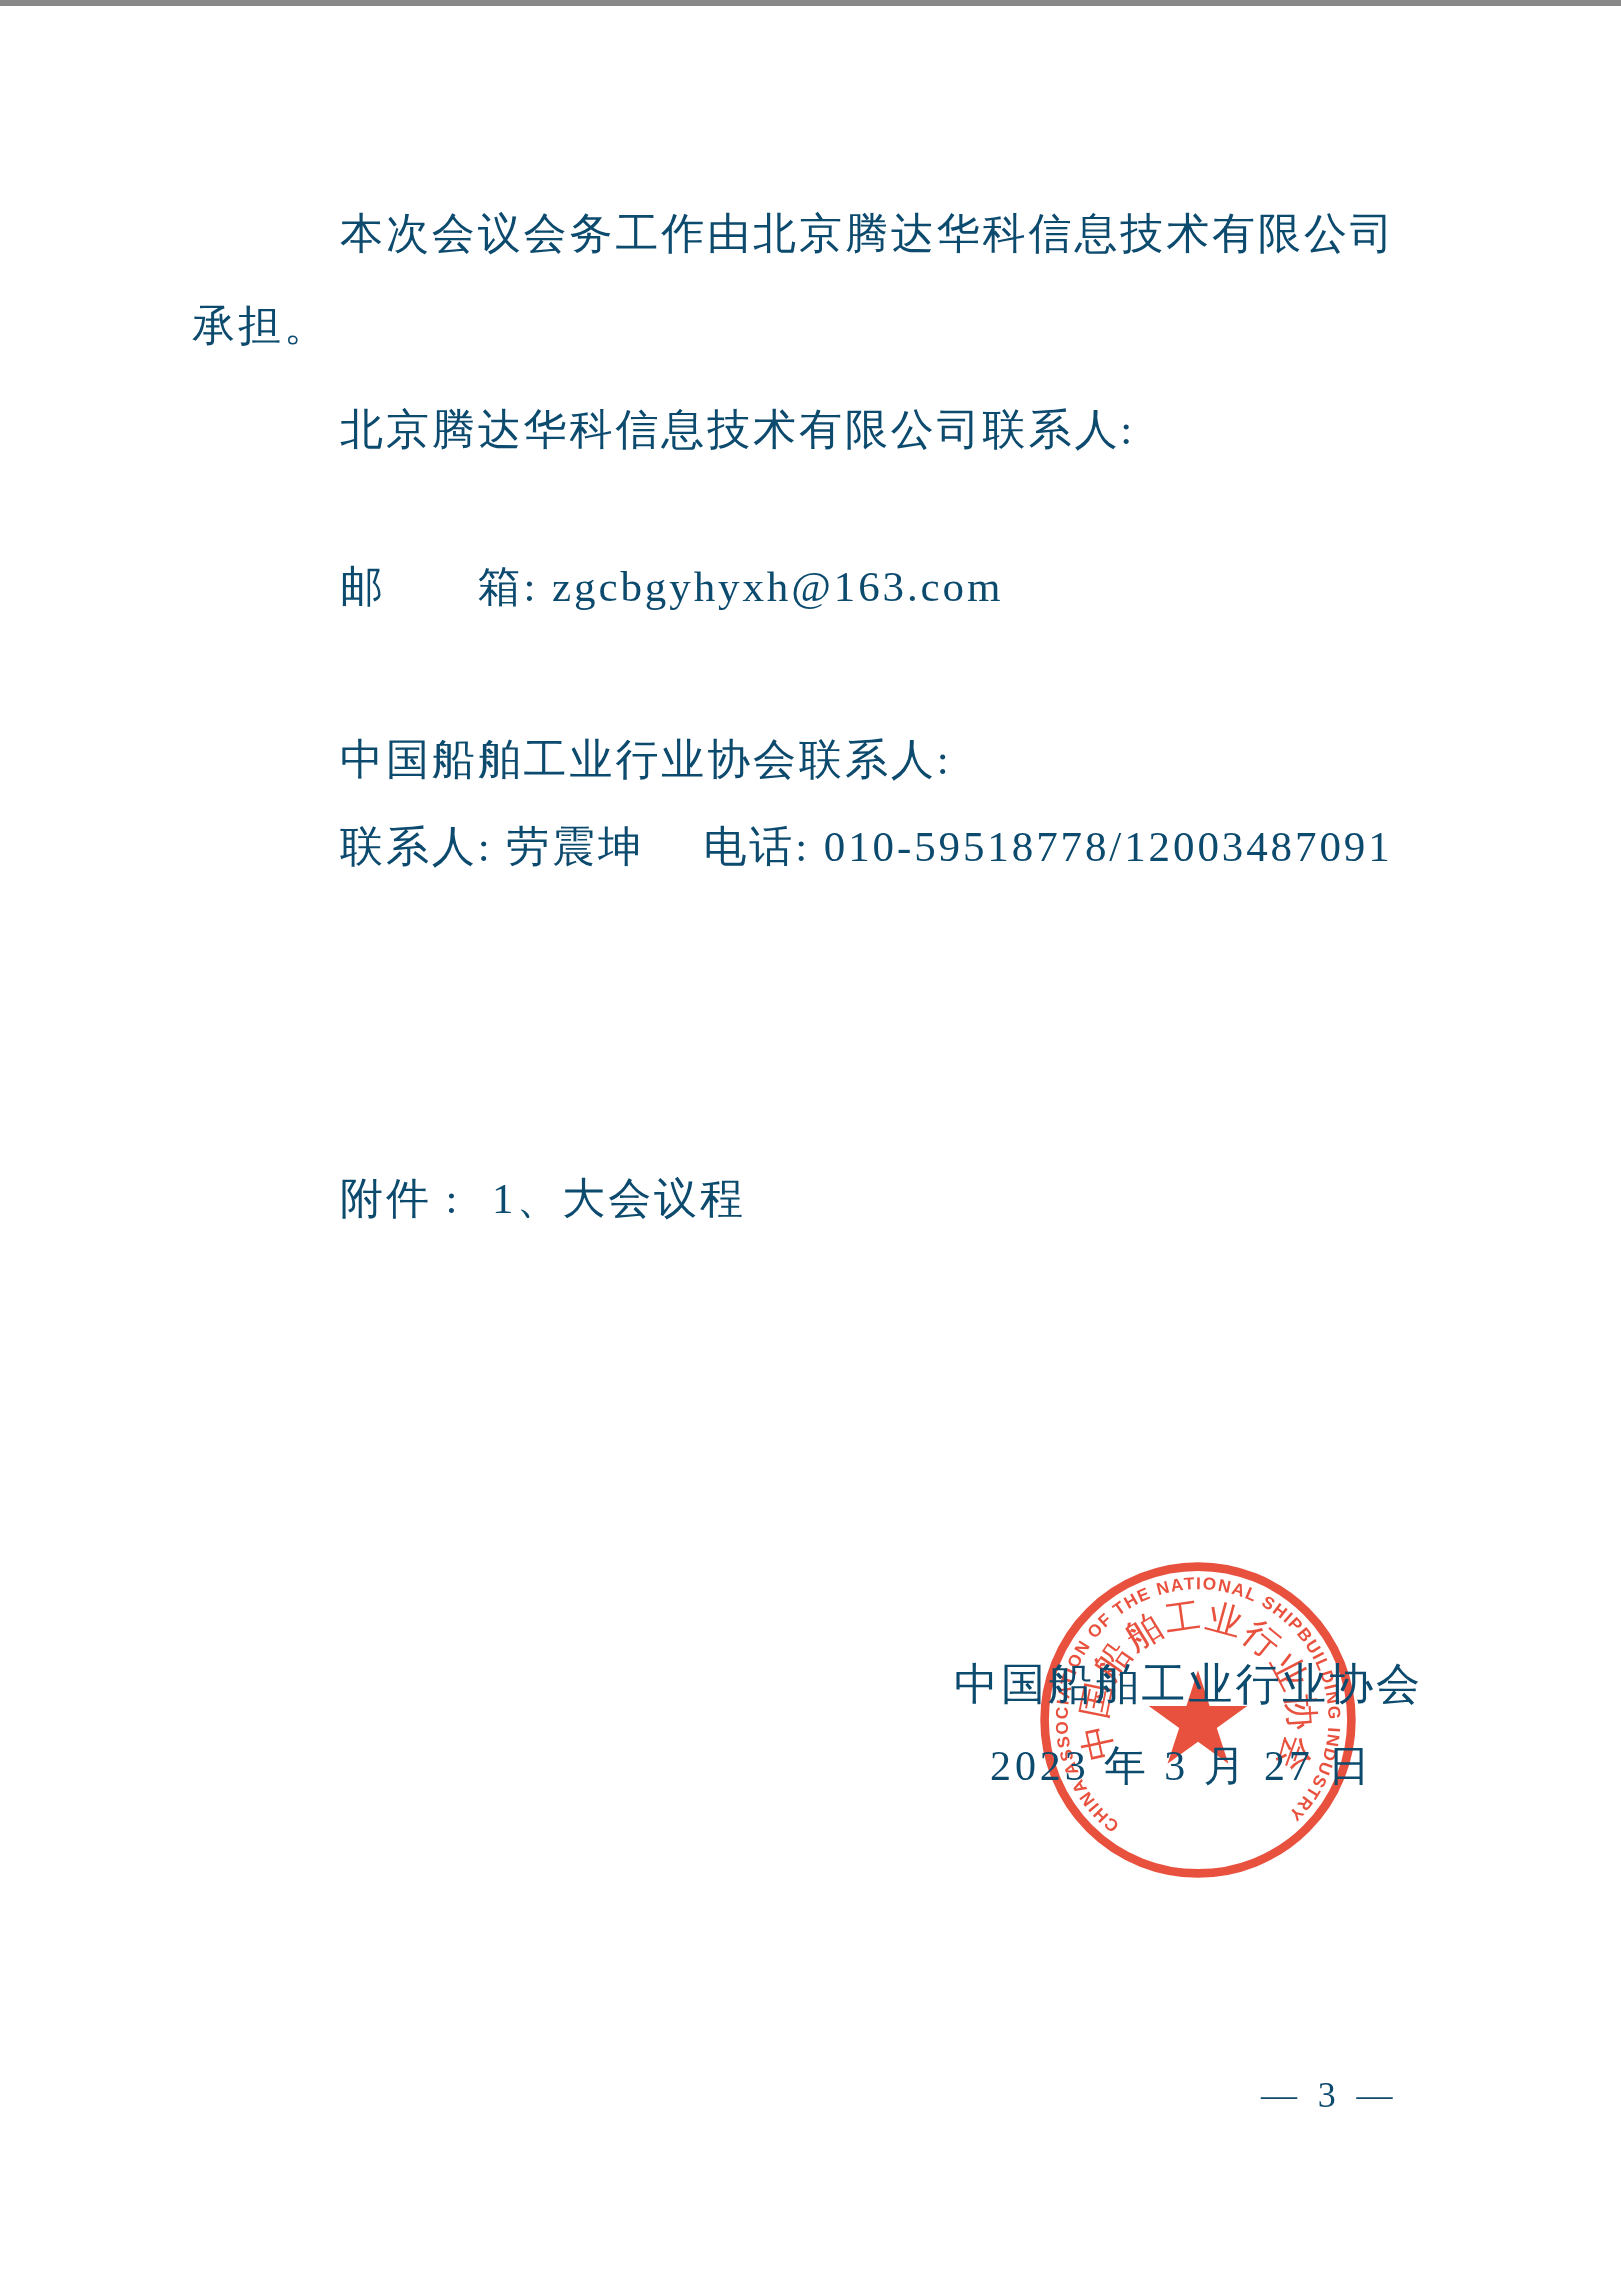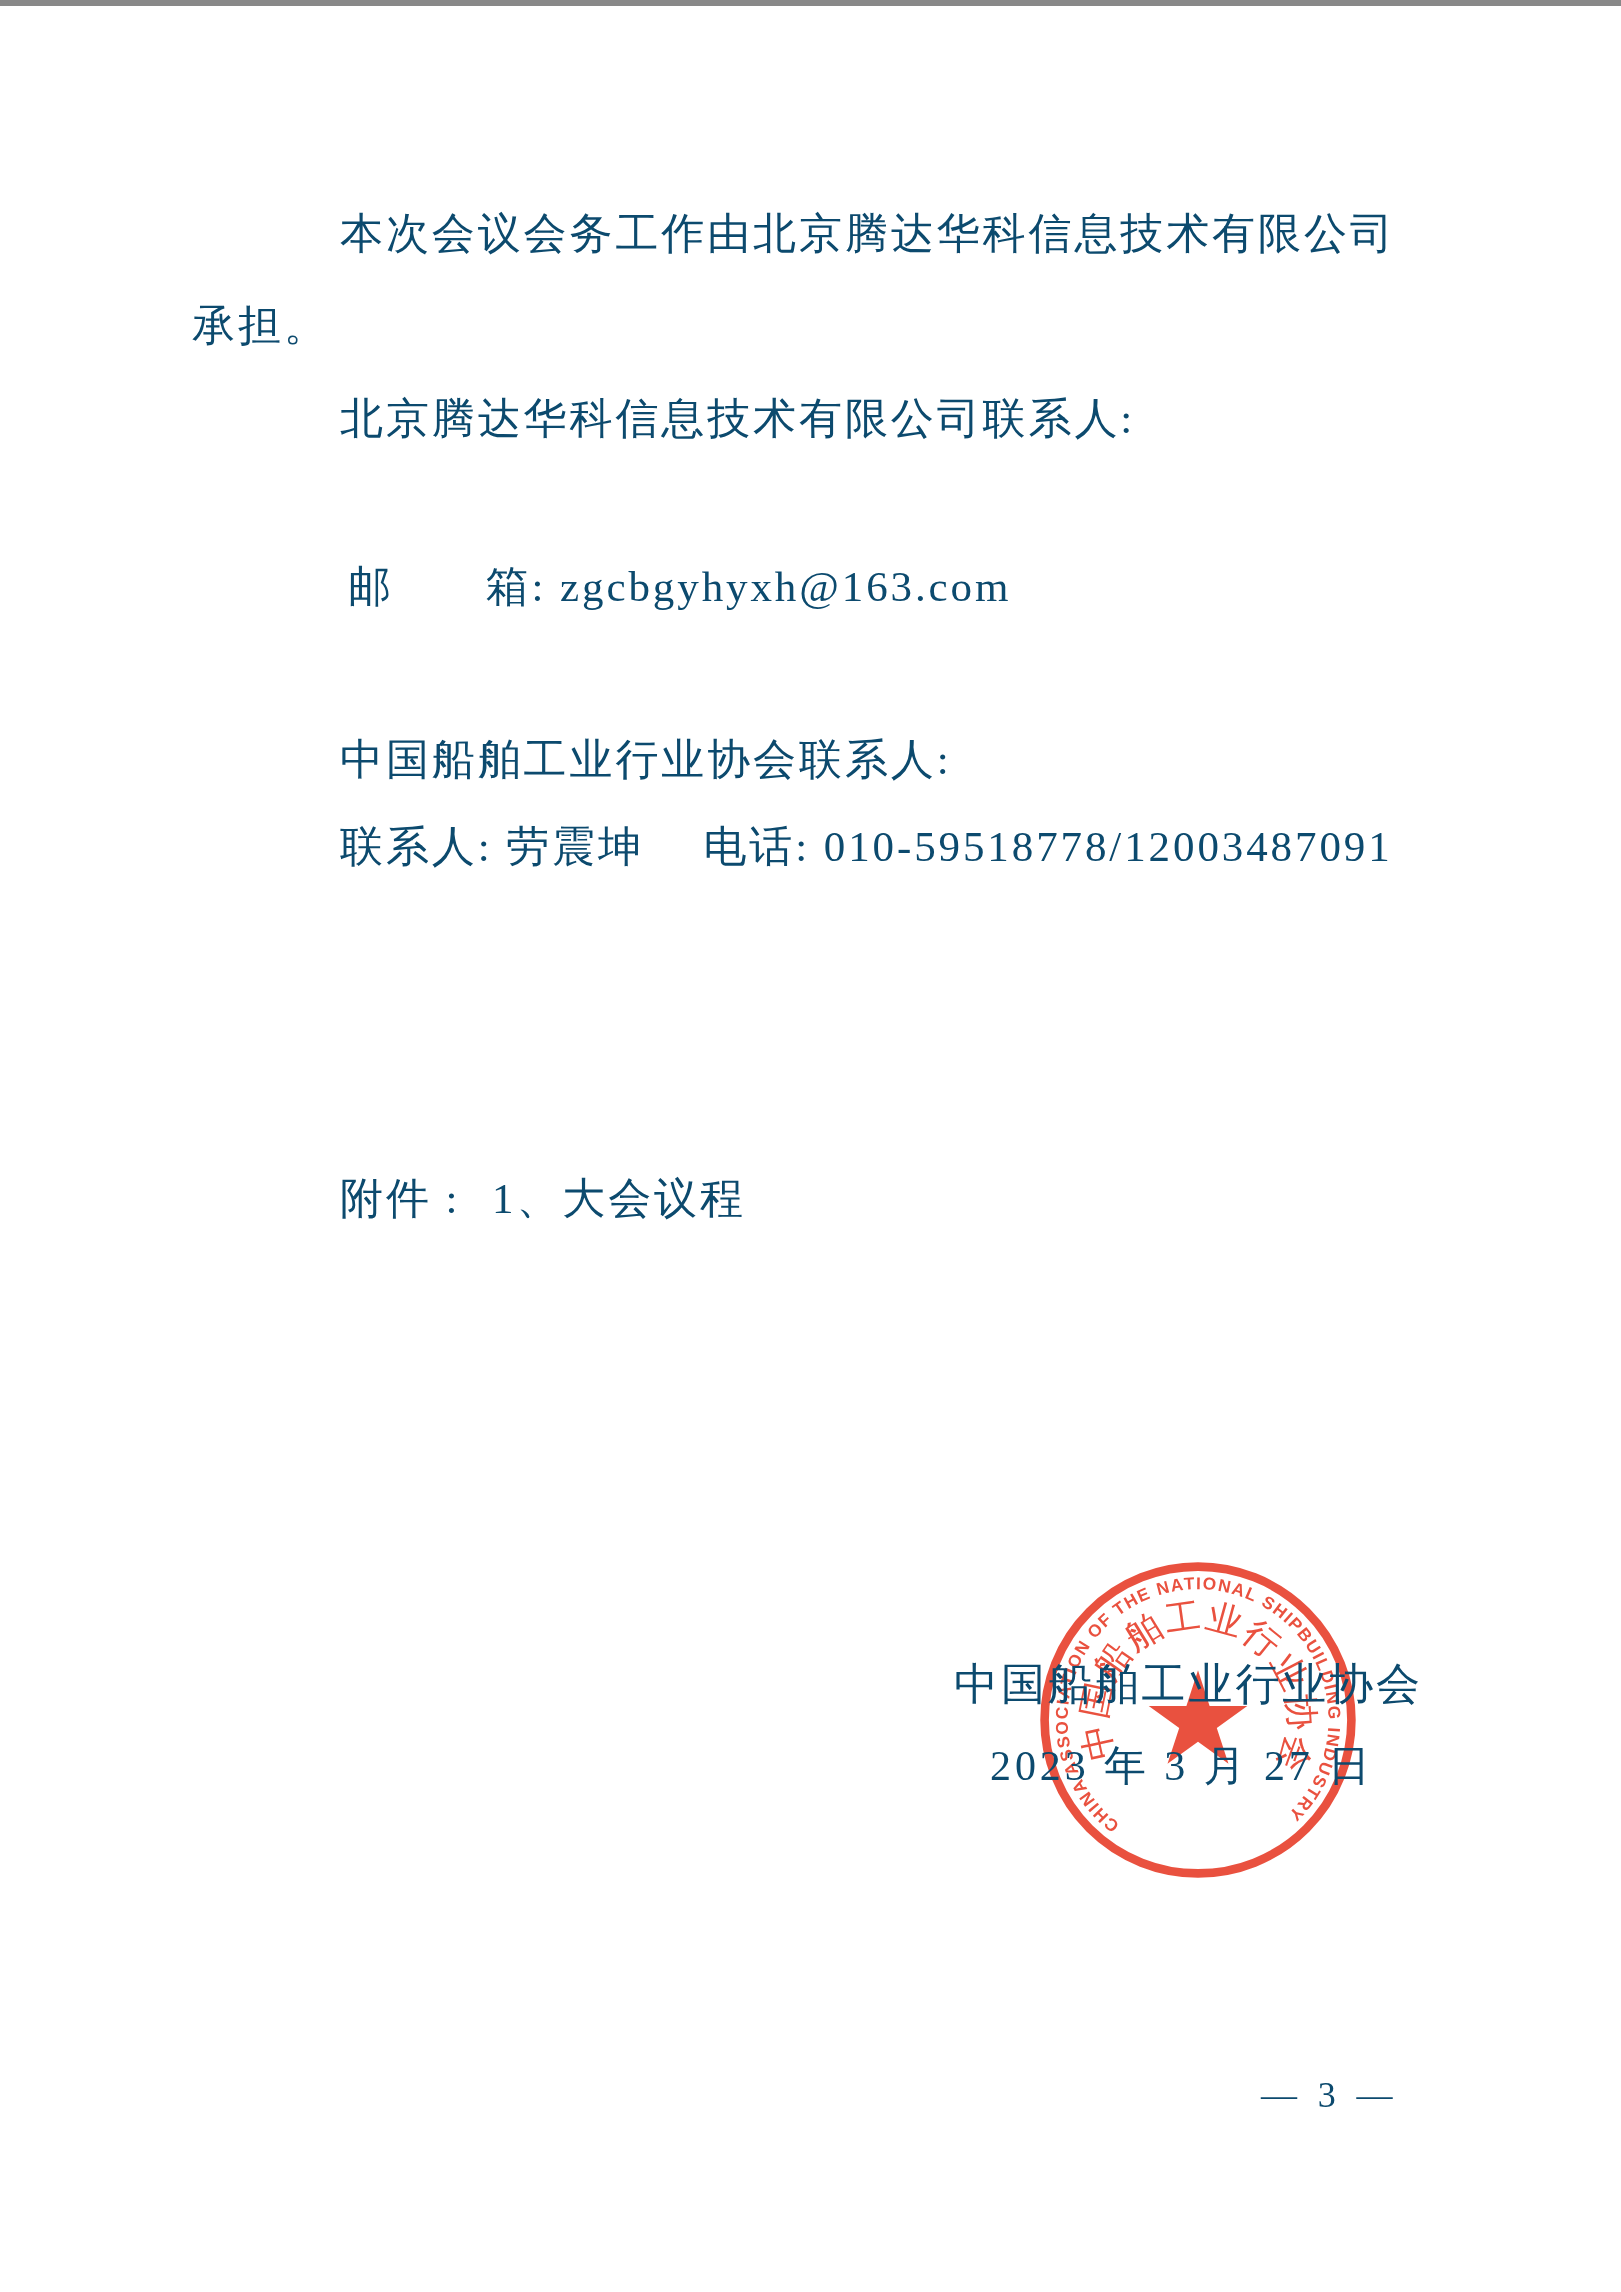--- a/index.html
+++ b/index.html
@@ -21,23 +21,23 @@
     position: absolute;
     font-size: 43px;
     letter-spacing: 2.9px;
     white-space: pre;
     line-height: 1.2;
     z-index: 2;
   }
   
   .intro-line1      { left: 340px; top: 202px; }
   .intro-line2      { left: 192px; top: 294px; }
-  .bj-heading       { left: 340px; top: 387px; text-align: center; }
+  .bj-heading       { left: 340px; top: 398px; text-align: center; }
   .bj-person        { left: 340px; top: 471px; }
-  .bj-email         { left: 348px; top: 555px; }
+  .bj-email         { left: 340px; top: 555px; }
   .assoc-heading    { left: 340px; top: 728px; }
   .assoc-person     { left: 340px; top: 815px; }
   .assoc-fax        { left: 340px; top: 900px; }
   .attach-label     { left: 340px; top: 1167px; }
   .attach-item1     { left: 492px; top: 1167px; }
   .attach-item2     { left: 495px; top: 1251px; }
 
   .sig-org  { left: 954px;  top: 1653px; font-size: 44px; letter-spacing: 2.9px; z-index: 3; }
   .sig-date { left: 990px; top: 1735px; font-size: 42px; letter-spacing: 3.9px; z-index: 3; }
 

